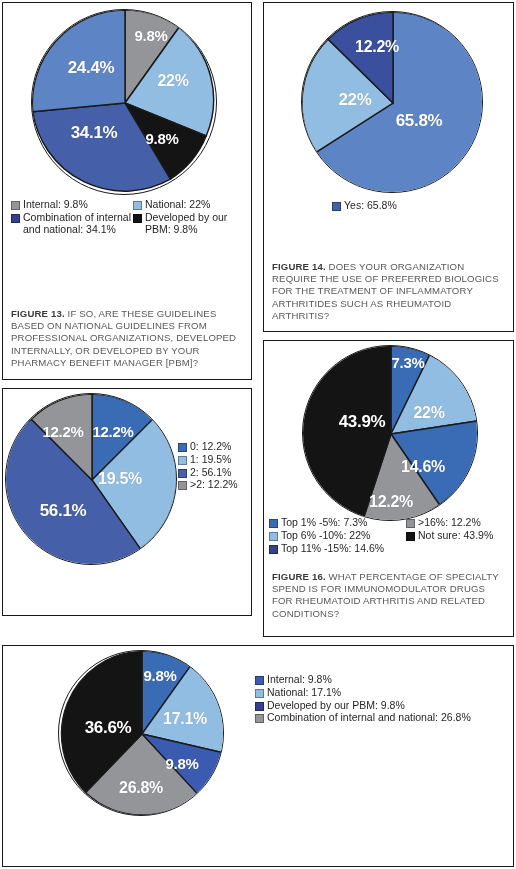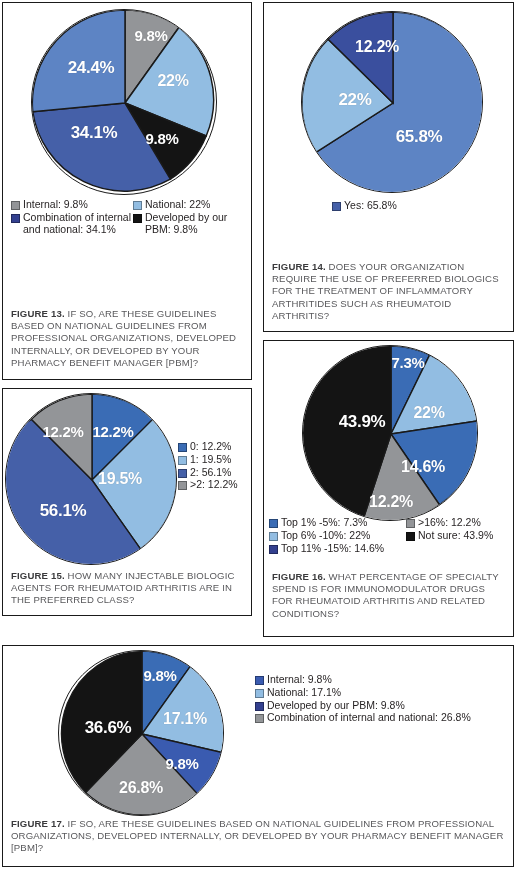--- a/index.html
+++ b/index.html
@@ -136,21 +136,21 @@
       <div class="pie" style="width:182px; height:182px;">
         <svg width="182" height="182" viewBox="0 0 200 200">
 
           <path d="M100,100 L100,0 A100,100 0 1,1 15.8,153.9 Z" fill="#5d84c4" stroke="#1a1a1a" stroke-width="1.6"></path>
 
           <path d="M100,100 L15.8,153.9 A100,100 0 0,1 28.7,29.9 Z" fill="#92bde2" stroke="#1a1a1a" stroke-width="1.6"></path>
 
           <path d="M100,100 L28.7,29.9 A100,100 0 0,1 100,0 Z" fill="#3a4f9e" stroke="#1a1a1a" stroke-width="1.6"></path>
         </svg>
       </div>
-      <span class="slice-label" style="left:118px; top:126px; font-size:17px;">65.8%</span>
+      <span class="slice-label" style="left:118px; top:110px; font-size:17px;">65.8%</span>
       <span class="slice-label" style="left:54px; top:89px; font-size:17px;">22%</span>
       <span class="slice-label" style="left:76px; top:36px; font-size:16px;">12.2%</span>
     </div>
 
     <div class="legend" style="left:68px; top:197px; width:180px;">
       <div class="legend-item">
         <span class="swatch" style="background:#4560a8;"></span>
         <span class="legend-text">Yes: 65.8%</span>
       </div>
     </div>
@@ -194,24 +194,20 @@
       <div class="legend-item">
         <span class="swatch" style="background:#4560a8;"></span>
         <span class="legend-text">2: 56.1%</span>
       </div>
       <div class="legend-item">
         <span class="swatch" style="background:#939598;"></span>
         <span class="legend-text">&gt;2: 12.2%</span>
       </div>
     </div>
 
-    <div class="caption" style="left:8px; top:181px; width:236px;">
-      <b>FIGURE 15.</b>
-      <span>HOW MANY INJECTABLE BIOLOGIC AGENTS FOR RHEUMATOID ARTHRITIS ARE IN THE PREFERRED CLASS?</span>
-    </div>
   </div>
 
   <div class="panel" style="left:263px; top:340px; width:251px; height:297px;">
 
     <div class="pie-wrap" style="position:absolute; left:38px; top:4px; width:180px; height:178px;">
       <div class="pie" style="width:176px; height:176px;">
         <svg width="176" height="176" viewBox="0 0 200 200">
 
           <path d="M100,100 L100,0 A100,100 0 0,1 143.9,10.1 Z" fill="#3a6cb5" stroke="#1a1a1a" stroke-width="1.6"></path>
 
@@ -299,19 +295,15 @@
       <div class="legend-item">
         <span class="swatch" style="background:#33408f;"></span>
         <span class="legend-text">Developed by our PBM: 9.8%</span>
       </div>
       <div class="legend-item">
         <span class="swatch" style="background:#939598;"></span>
         <span class="legend-text">Combination of internal and national: 26.8%</span>
       </div>
     </div>
 
-    <div class="caption" style="left:8px; top:172px; width:496px;">
-      <b>FIGURE 17.</b>
-      <span>IF SO, ARE THESE GUIDELINES BASED ON NATIONAL GUIDELINES FROM PROFESSIONAL ORGANIZATIONS, DEVELOPED INTERNALLY, OR DEVELOPED BY YOUR PHARMACY BENEFIT MANAGER [PBM]?</span>
-    </div>
   </div>
 
 </div>
 
 </body></html>

